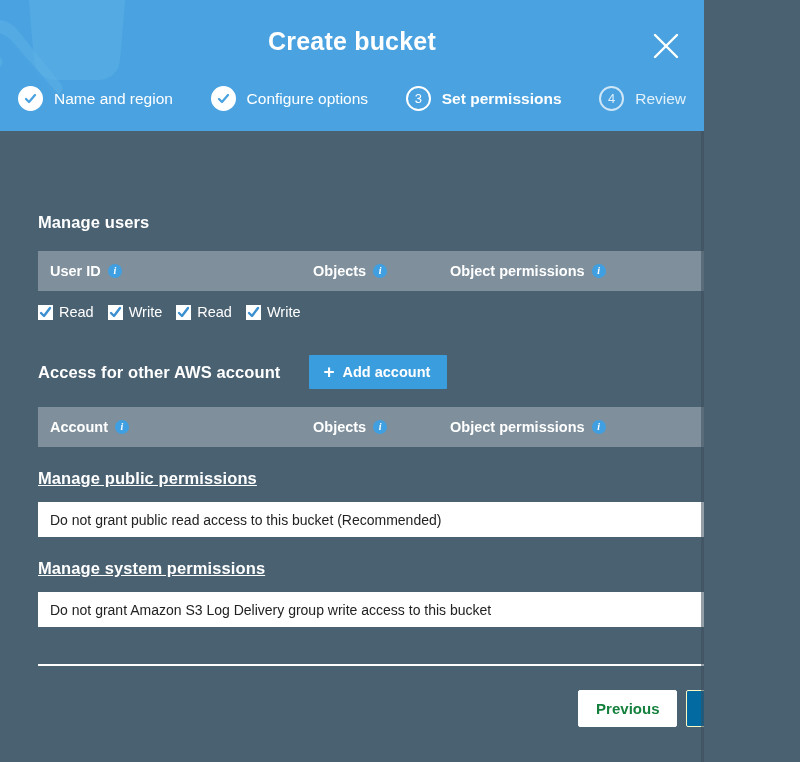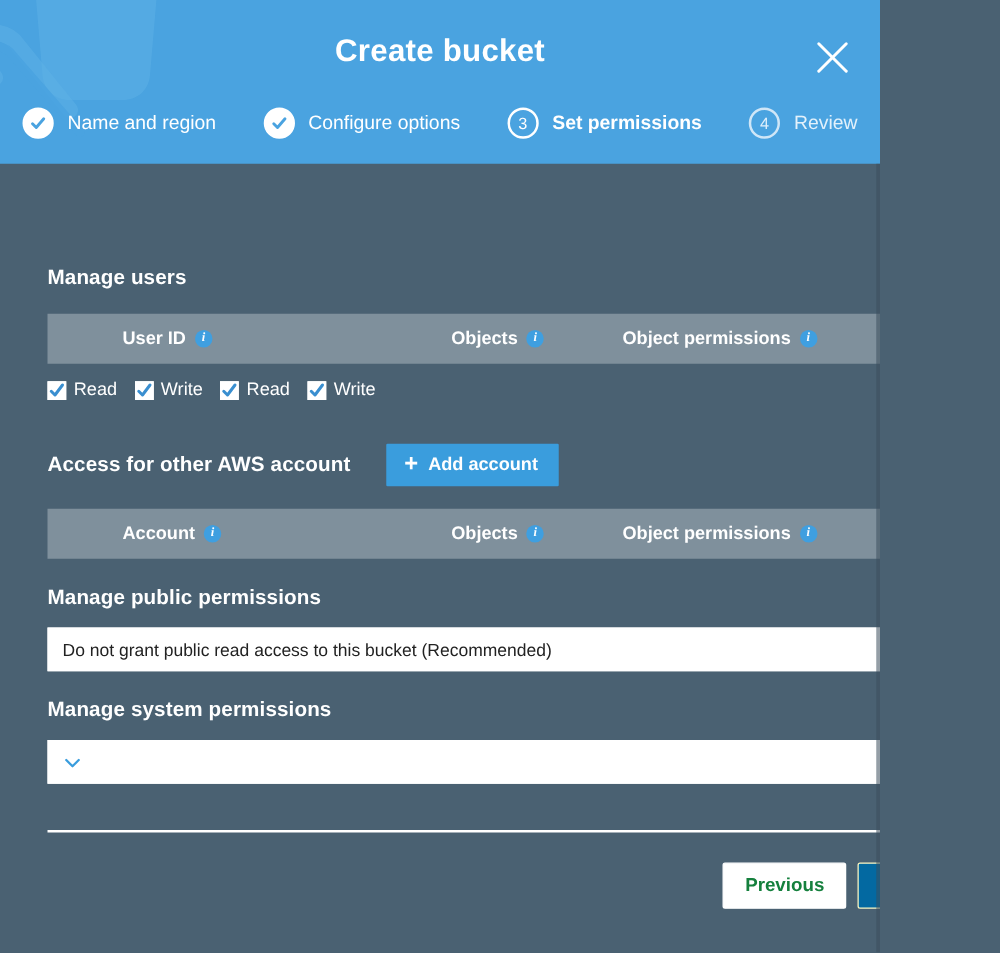--- a/index.html
+++ b/index.html
@@ -127,21 +127,20 @@
   
   .perm-table {
     margin-top: 19px;
     width: 723px;
   }
   .table-head {
     background: #7f909c;
     height: 40px;
     display: flex;
     box-sizing: border-box;
-    padding-left: 48px;
   }
   .th {
     color: #ffffff;
     font-size: 14.5px;
     font-weight: bold;
     display: flex;
     align-items: center;
     white-space: nowrap;
   }
   .th .info-icon { margin-left: 7px; }
@@ -239,21 +238,21 @@
     font-size: 19px;
     font-weight: bold;
     margin-right: 8px;
     line-height: 1;
     margin-top: -2px;
   }
 
   .acct-table { margin-top: 18px; }
 
   
-  .field-title { margin-top: 22px; }
+  .field-title { margin-top: 22px; text-decoration: underline; }
   .select-box {
     margin-top: 14px;
     width: 723px;
     height: 35px;
     background: #ffffff;
     border: 1px solid #ffffff;
     box-sizing: border-box;
     display: flex;
     align-items: center;
     padding: 0 12px 0 11px;
@@ -478,20 +477,21 @@
       <span class="select-value">Do not grant public read access to this bucket (Recommended)</span>
       <span class="caret">
         <svg width="16" height="16" viewBox="0 0 16 16" aria-hidden="true">
           <polyline points="3,6 8,11 13,6" fill="none" stroke="#3a9ddd" stroke-width="1.8" stroke-linecap="round" stroke-linejoin="round"></polyline>
         </svg>
       </span>
     </div>
 
     <div class="section-title field-title">Manage system permissions</div>
     <div class="select-box">
+      <span class="select-value">Do not grant Amazon S3 Log Delivery group write access to this bucket</span>
       <span class="caret">
         <svg width="16" height="16" viewBox="0 0 16 16" aria-hidden="true">
           <polyline points="3,6 8,11 13,6" fill="none" stroke="#3a9ddd" stroke-width="1.8" stroke-linecap="round" stroke-linejoin="round"></polyline>
         </svg>
       </span>
     </div>
 
     <div class="divider"></div>
     <div class="footer">
       <button class="btn btn-secondary">Previous</button>

